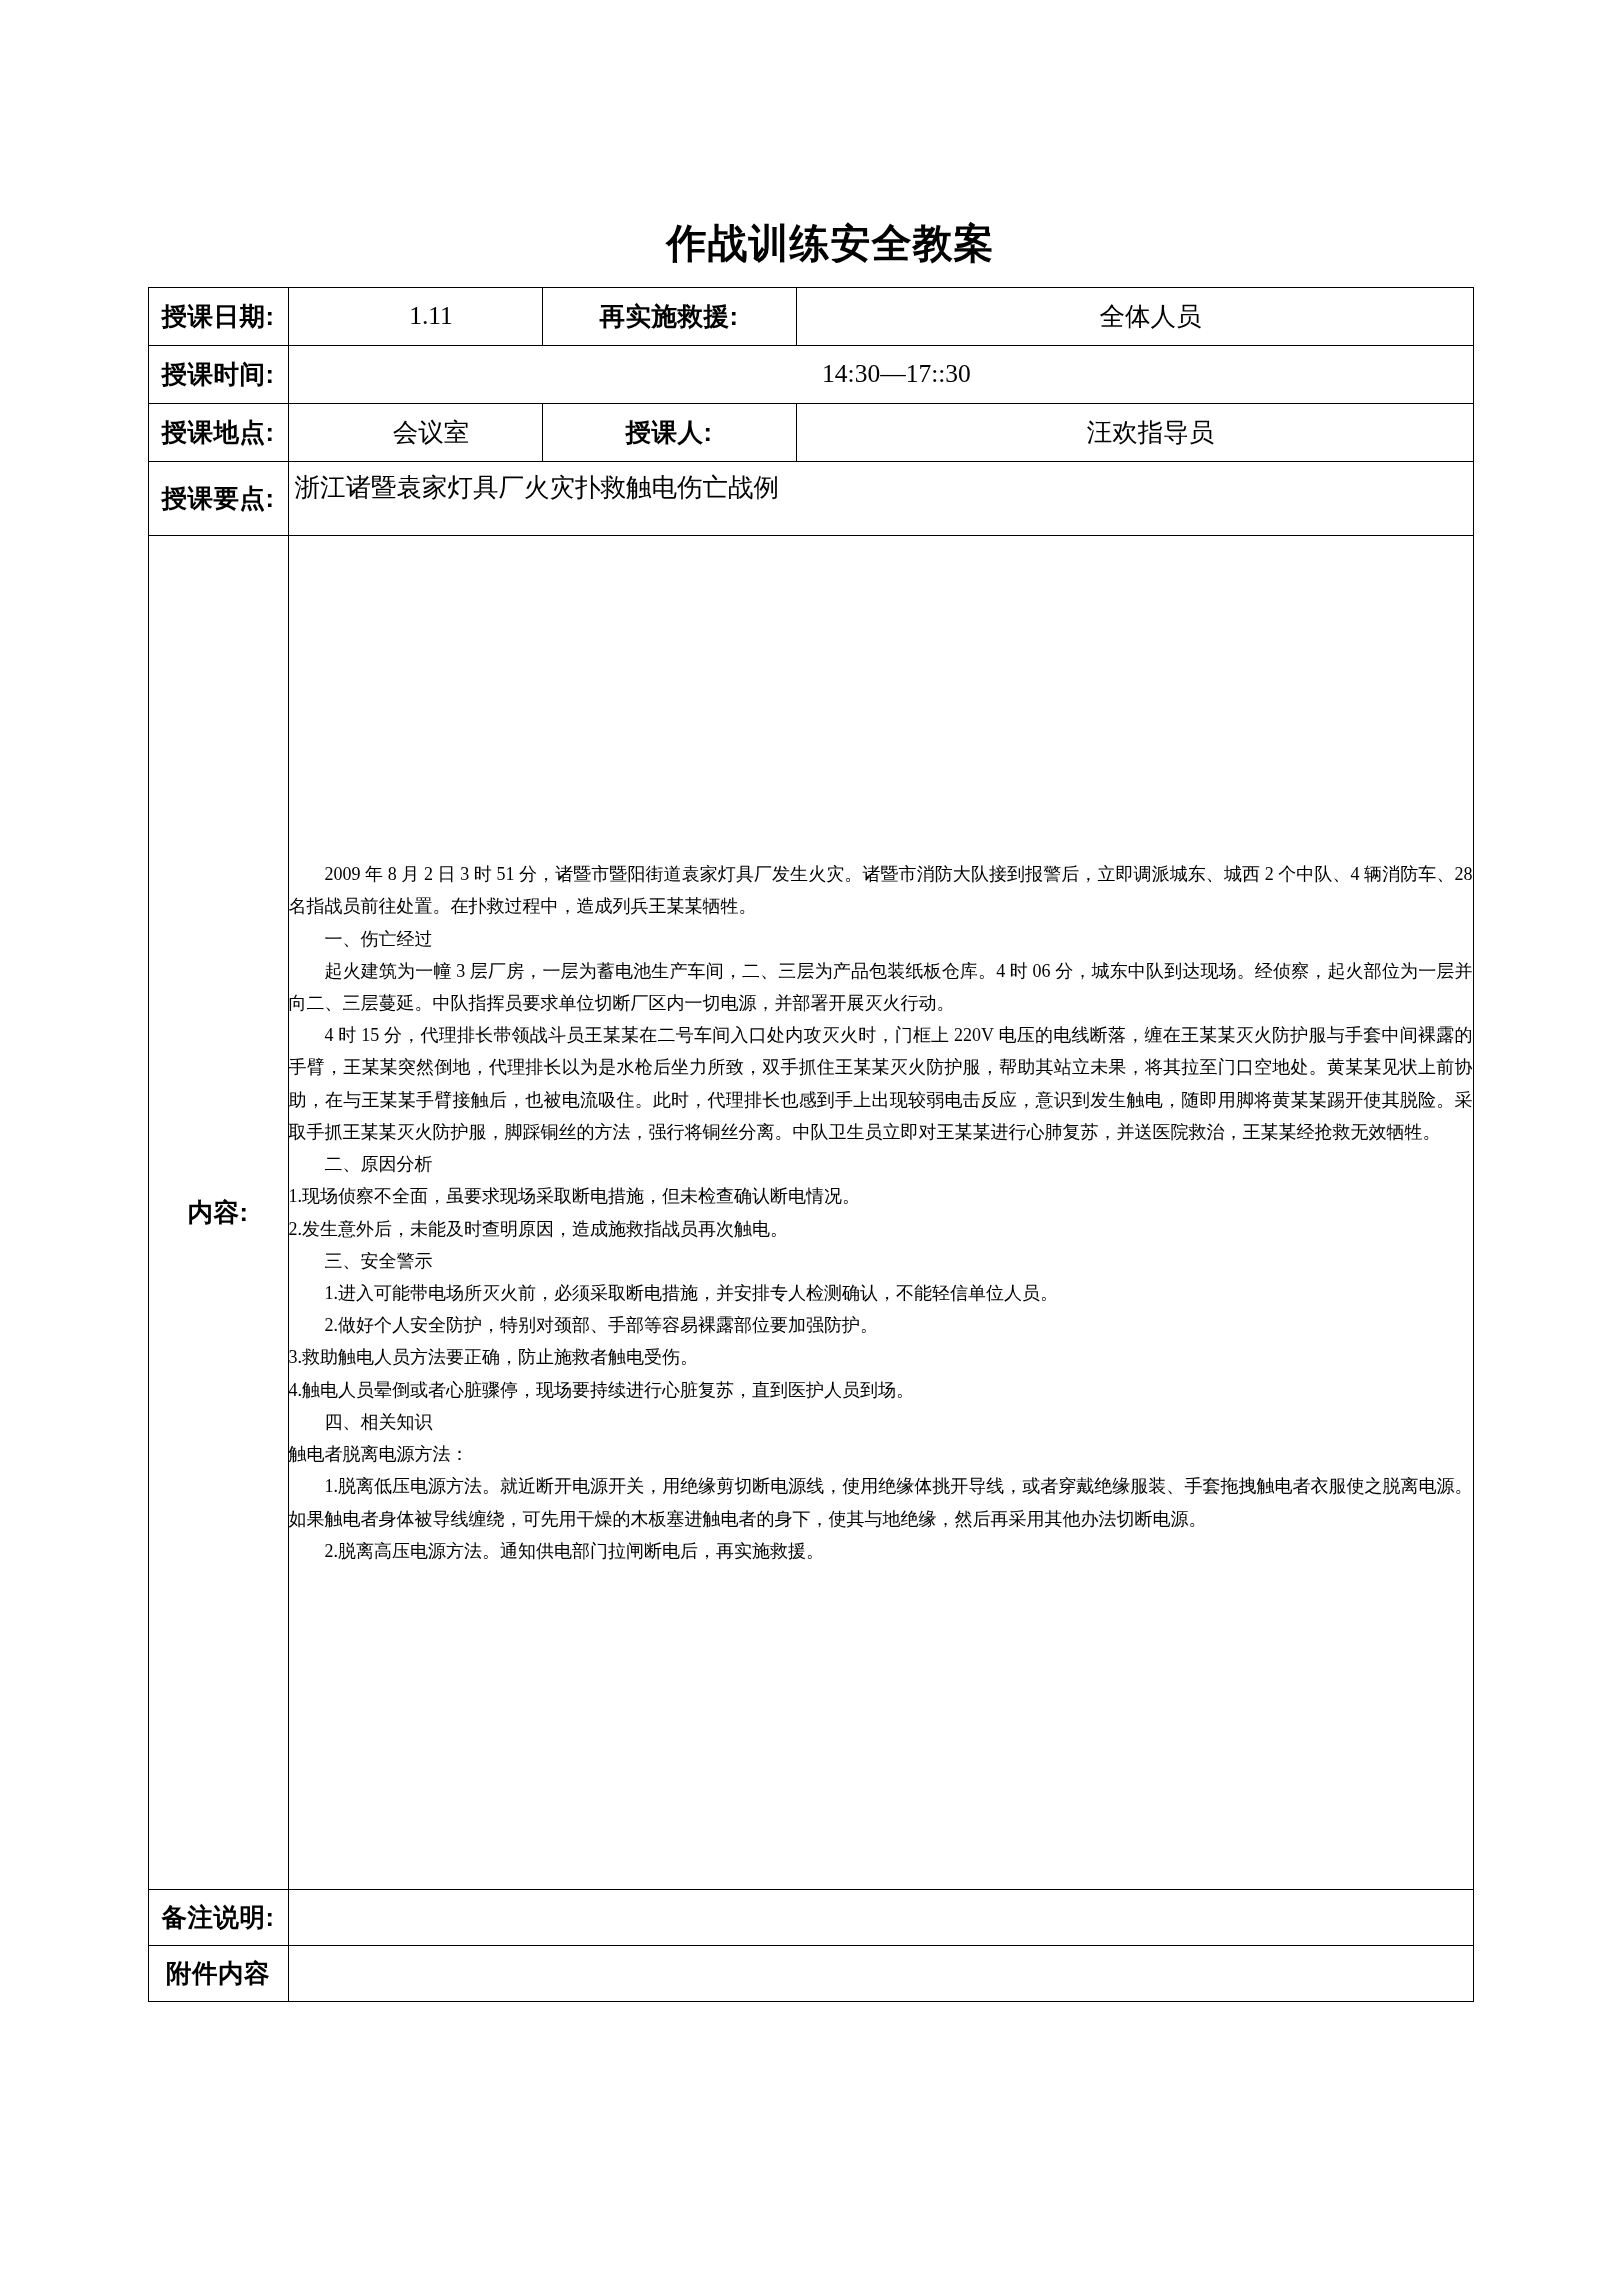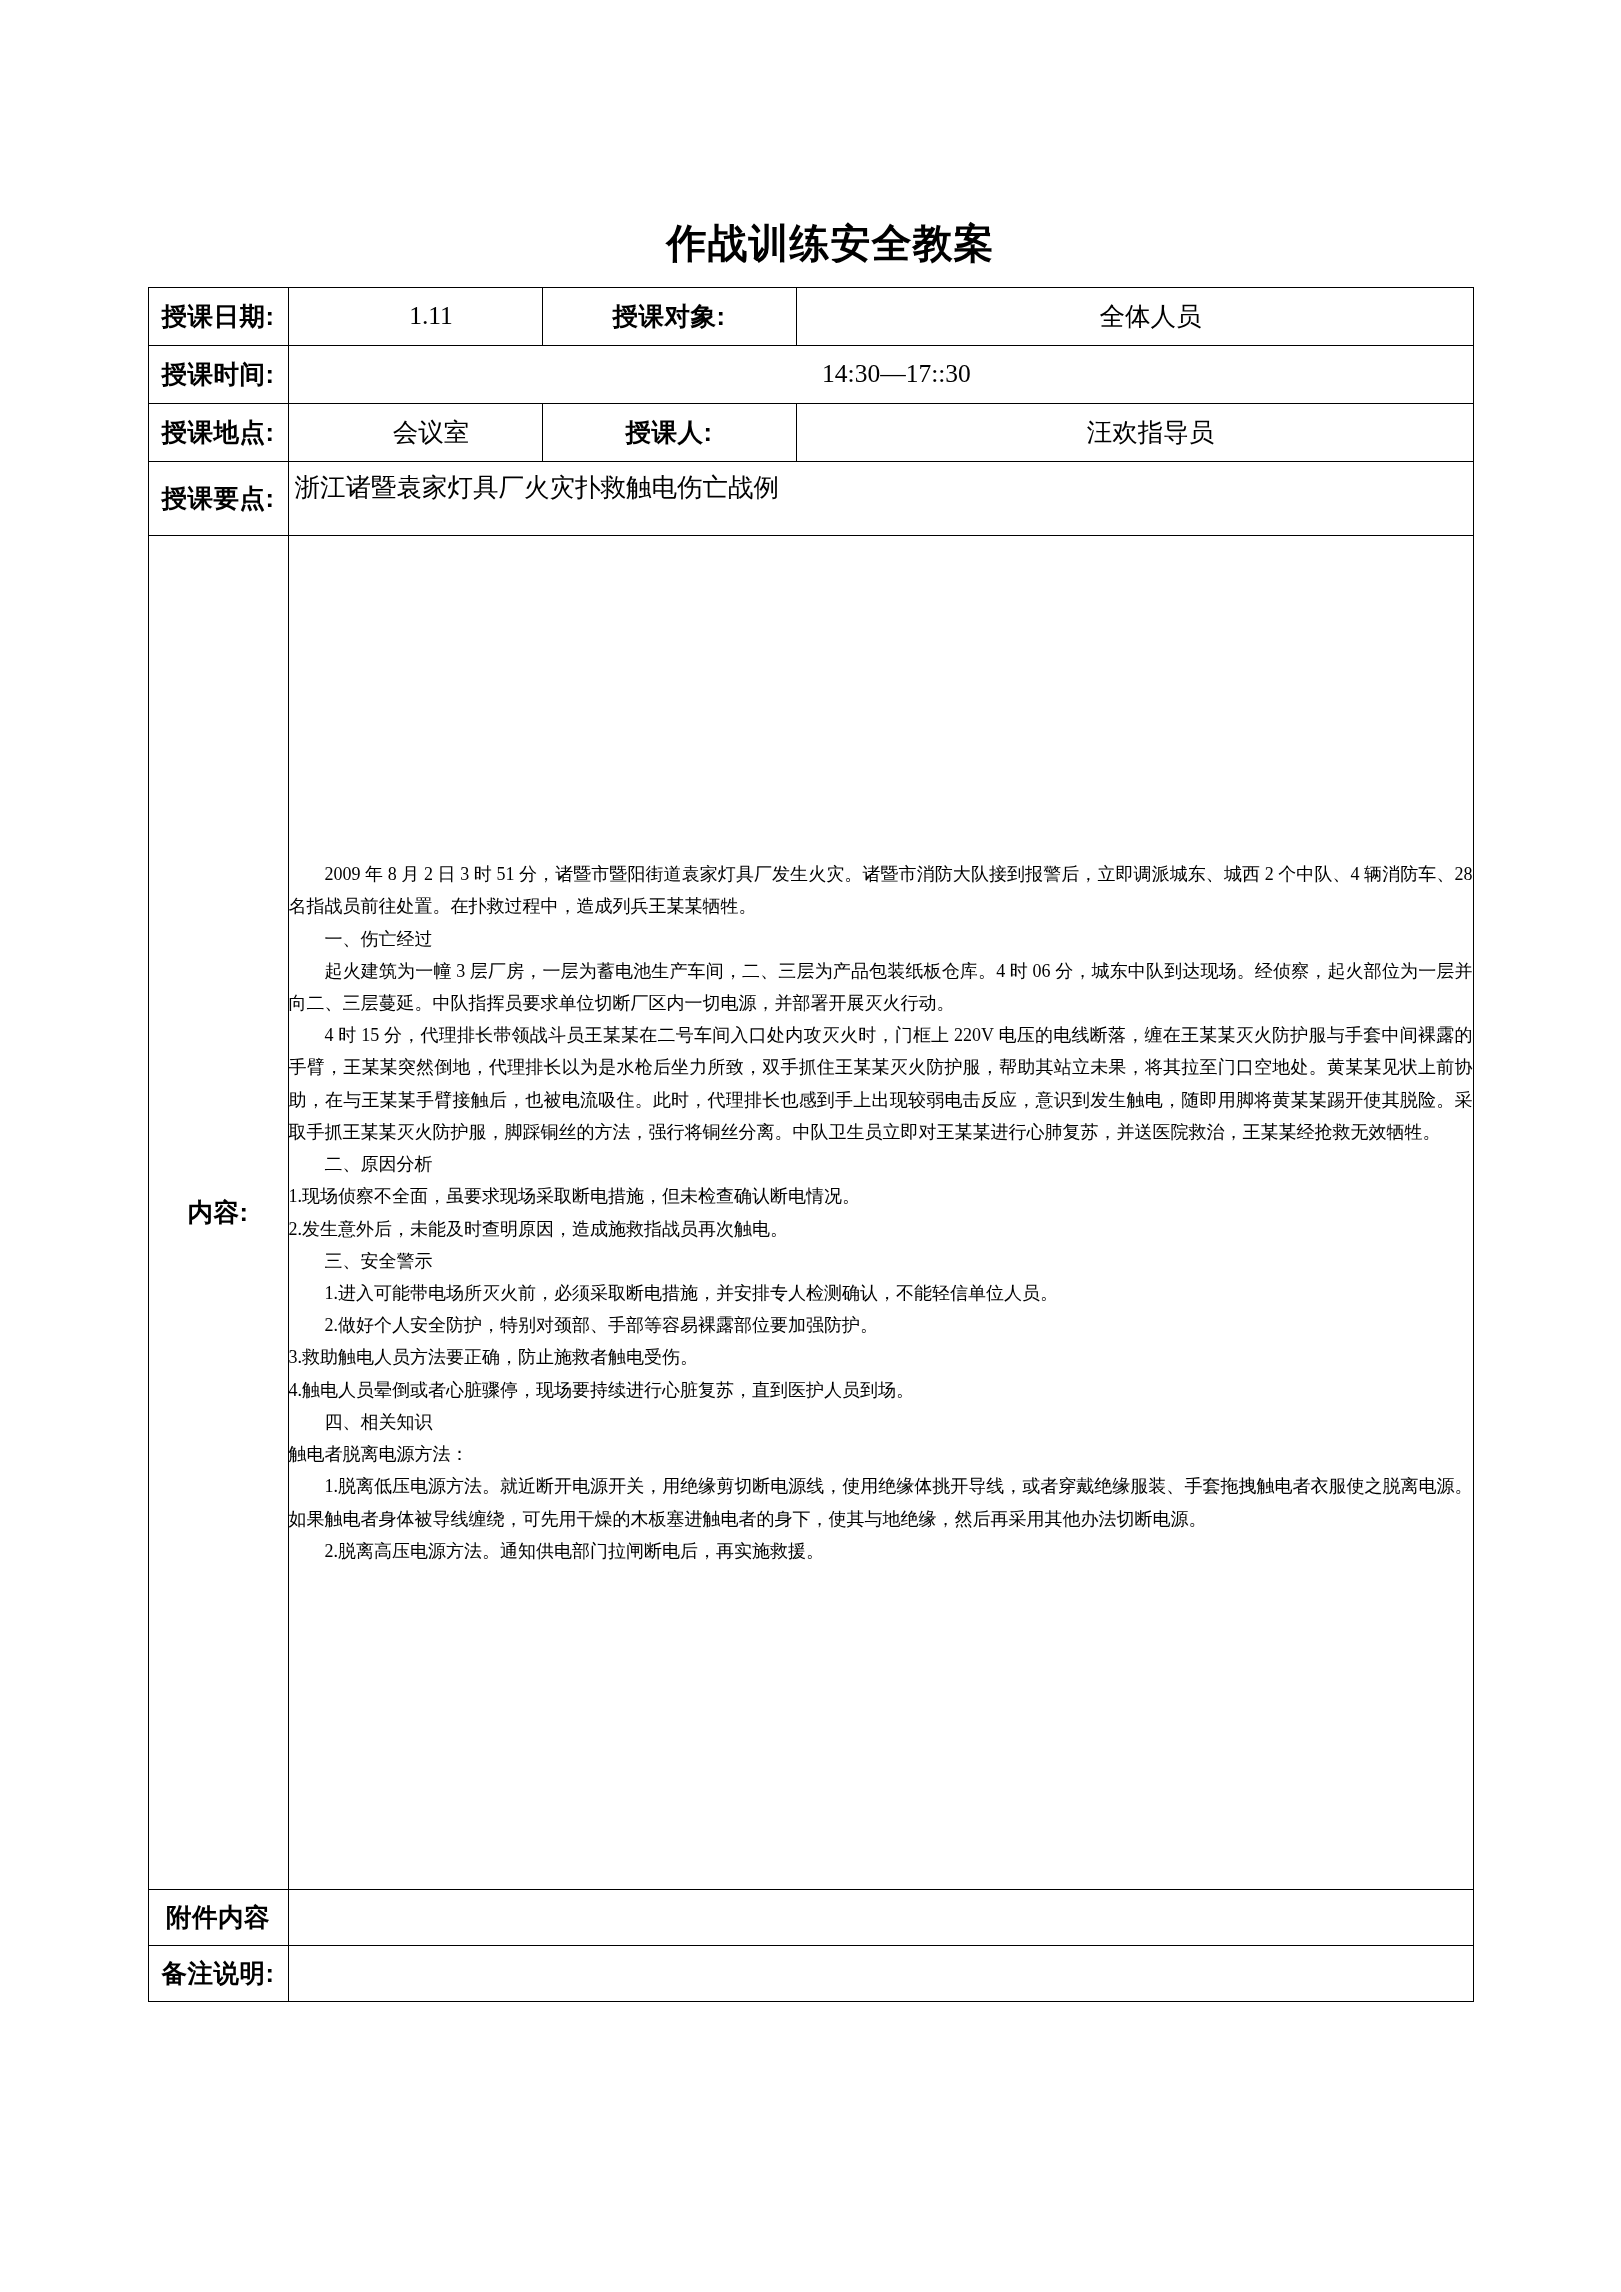--- a/index.html
+++ b/index.html
@@ -112,21 +112,21 @@
   <table class="main">
     <tbody>
       <tr>
         <td class="r-label">
           <div class="lbl">授课日期:</div>
         </td>
         <td class="c2">
           <div class="cellval">1.11</div>
         </td>
         <td class="c3">
-          <div class="lbl">授课对象:</div>
+          <div class="lbl">再实施救援:</div>
         </td>
         <td class="c4">
           <div class="cellval">全体人员</div>
         </td>
       </tr>
 
       <tr>
         <td class="r-label">
           <div class="lbl">授课时间:</div>
         </td>
@@ -180,30 +180,30 @@
               <p>四、相关知识</p>
               <p class="noindent">触电者脱离电源方法：</p>
               <p>1.脱离低压电源方法。就近断开电源开关，用绝缘剪切断电源线，使用绝缘体挑开导线，或者穿戴绝缘服装、手套拖拽触电者衣服使之脱离电源。如果触电者身体被导线缠绕，可先用干燥的木板塞进触电者的身下，使其与地绝缘，然后再采用其他办法切断电源。</p>
               <p>2.脱离高压电源方法。通知供电部门拉闸断电后，再实施救援。</p>
             </div>
         </td>
       </tr>
 
       <tr>
         <td class="r-label small-row">
-          <div class="lbl">附件内容</div>
+          <div class="lbl">备注说明:</div>
         </td>
         <td colspan="3" class="small-row">
           <div class="cellval blankcell"></div>
         </td>
       </tr>
 
       <tr>
         <td class="r-label small-row">
-          <div class="lbl">备注说明:</div>
+          <div class="lbl">附件内容</div>
         </td>
         <td colspan="3" class="small-row">
           <div class="cellval blankcell"></div>
         </td>
       </tr>
     </tbody>
   </table>
 </div>
 
 

